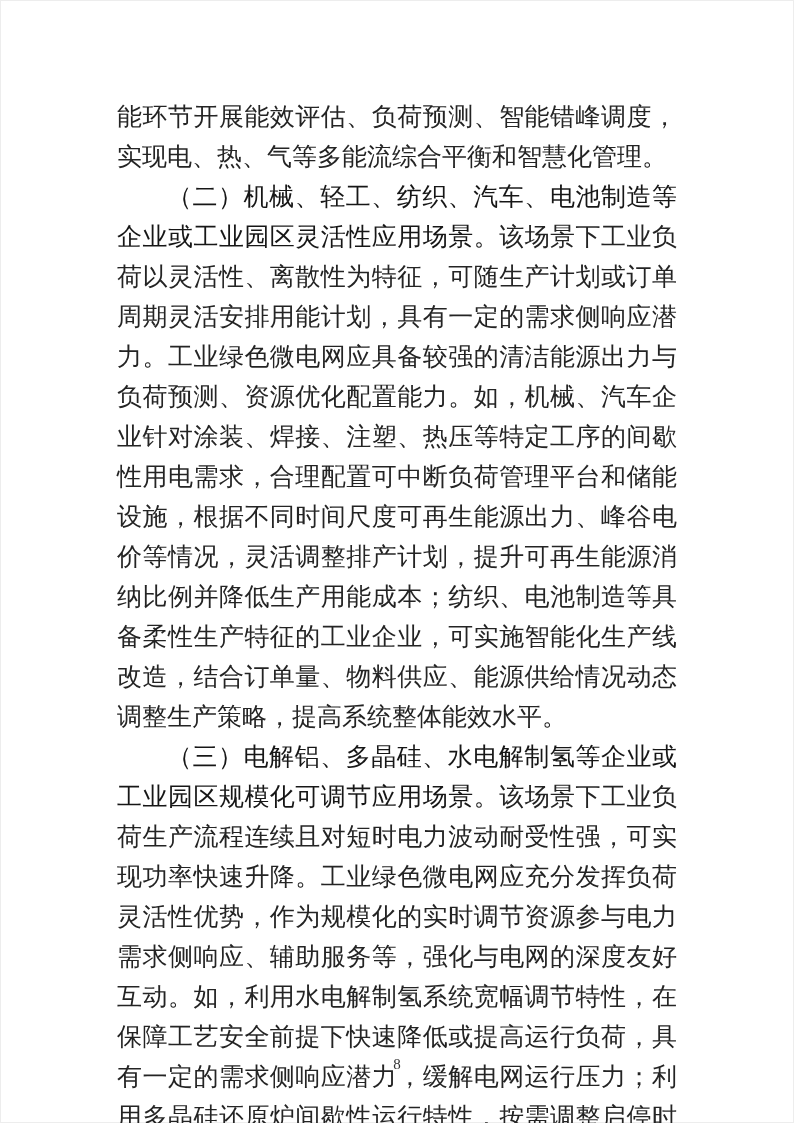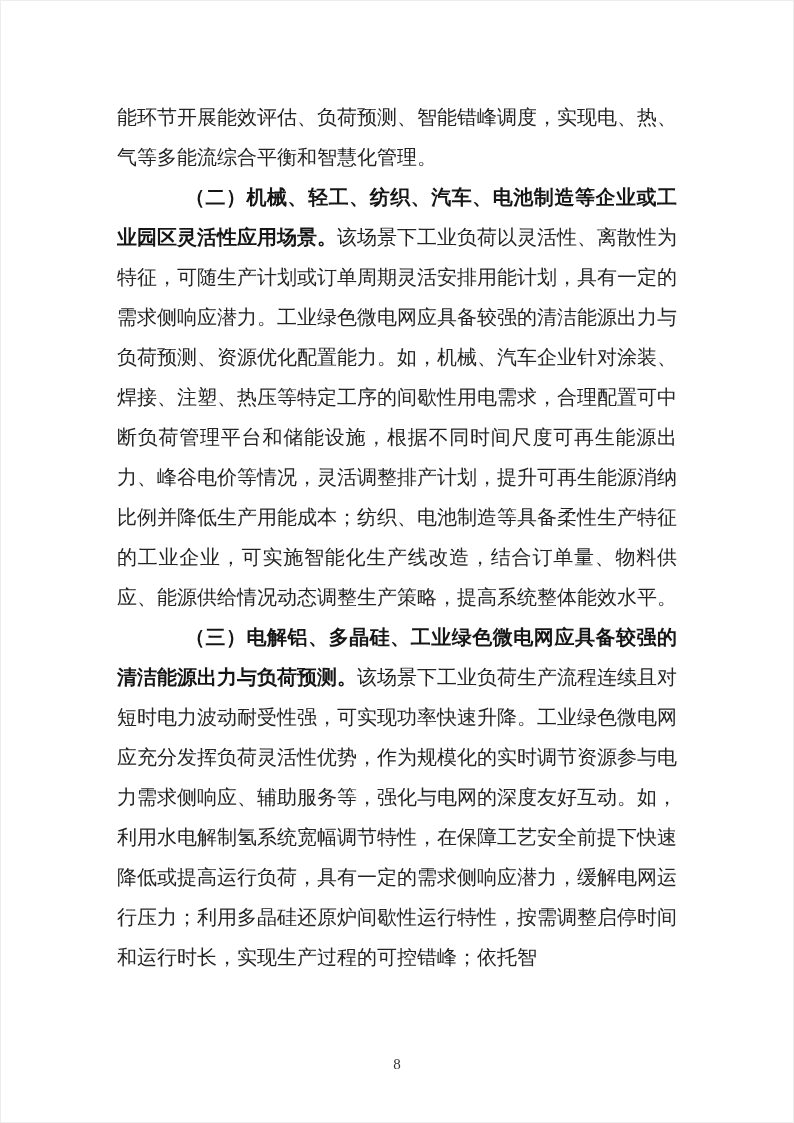--- a/index.html
+++ b/index.html
@@ -21,35 +21,34 @@
     overflow: hidden;
   }
   .content {
     position: absolute;
     left: 117px;
     top: 97px;
     width: 560px;
   }
   .para {
     margin: 0;
-    font-size: 20px;
+    font-size: 25px;
     line-height: 40px;
     text-align: justify;
     text-justify: inter-ideograph;
     letter-spacing: 0;
     color: #242424;
     word-break: break-all;
   }
   .para.indent {
     text-indent: 2em;
   }
   .lead {
-    font-weight: bold;
+    font-weight: normal;
     color: #161616;
-    margin-left: 28px;
   }
   .page-number {
     position: absolute;
     left: 0;
     right: 0;
     bottom: 50px;
     text-align: center;
     font-size: 15px;
     color: #333333;
   }
@@ -57,18 +56,18 @@
 </head>
 <body>
 
 <div class="page">
   <div class="content">
 
     <p class="para"><span>能环节开展能效评估、负荷预测、智能错峰调度，实现电、热、气等多能流综合平衡和智慧化管理。</span></p>
 
     <p class="para indent"><span class="lead">（二）机械、轻工、纺织、汽车、电池制造等企业或工业园区灵活性应用场景。</span><span>该场景下工业负荷以灵活性、离散性为特征，可随生产计划或订单周期灵活安排用能计划，具有一定的需求侧响应潜力。工业绿色微电网应具备较强的清洁能源出力与负荷预测、资源优化配置能力。如，机械、汽车企业针对涂装、焊接、注塑、热压等特定工序的间歇性用电需求，合理配置可中断负荷管理平台和储能设施，根据不同时间尺度可再生能源出力、峰谷电价等情况，灵活调整排产计划，提升可再生能源消纳比例并降低生产用能成本；纺织、电池制造等具备柔性生产特征的工业企业，可实施智能化生产线改造，结合订单量、物料供应、能源供给情况动态调整生产策略，提高系统整体能效水平。</span></p>
 
-    <p class="para indent"><span class="lead">（三）电解铝、多晶硅、工业绿色微电网应具备较强的清洁能源出力与负荷预测。</span><span>该场景下工业负荷生产流程连续且对短时电力波动耐受性强，可实现功率快速升降。工业绿色微电网应充分发挥负荷灵活性优势，作为规模化的实时调节资源参与电力需求侧响应、辅助服务等，强化与电网的深度友好互动。如，利用水电解制氢系统宽幅调节特性，在保障工艺安全前提下快速降低或提高运行负荷，具有一定的需求侧响应潜力，缓解电网运行压力；利用多晶硅还原炉间歇性运行特性，按需调整启停时间和运行时长，实现生产过程的可控错峰；依托智</span></p>
+    <p class="para indent"><span class="lead">（三）电解铝、多晶硅、水电解制氢等企业或工业园区规模化可调节应用场景。</span><span>该场景下工业负荷生产流程连续且对短时电力波动耐受性强，可实现功率快速升降。工业绿色微电网应充分发挥负荷灵活性优势，作为规模化的实时调节资源参与电力需求侧响应、辅助服务等，强化与电网的深度友好互动。如，利用水电解制氢系统宽幅调节特性，在保障工艺安全前提下快速降低或提高运行负荷，具有一定的需求侧响应潜力，缓解电网运行压力；利用多晶硅还原炉间歇性运行特性，按需调整启停时间和运行时长，实现生产过程的可控错峰；依托智</span></p>
 
   </div>
 
   <div class="page-number">8</div>
 </div>
 
 </body></html>

